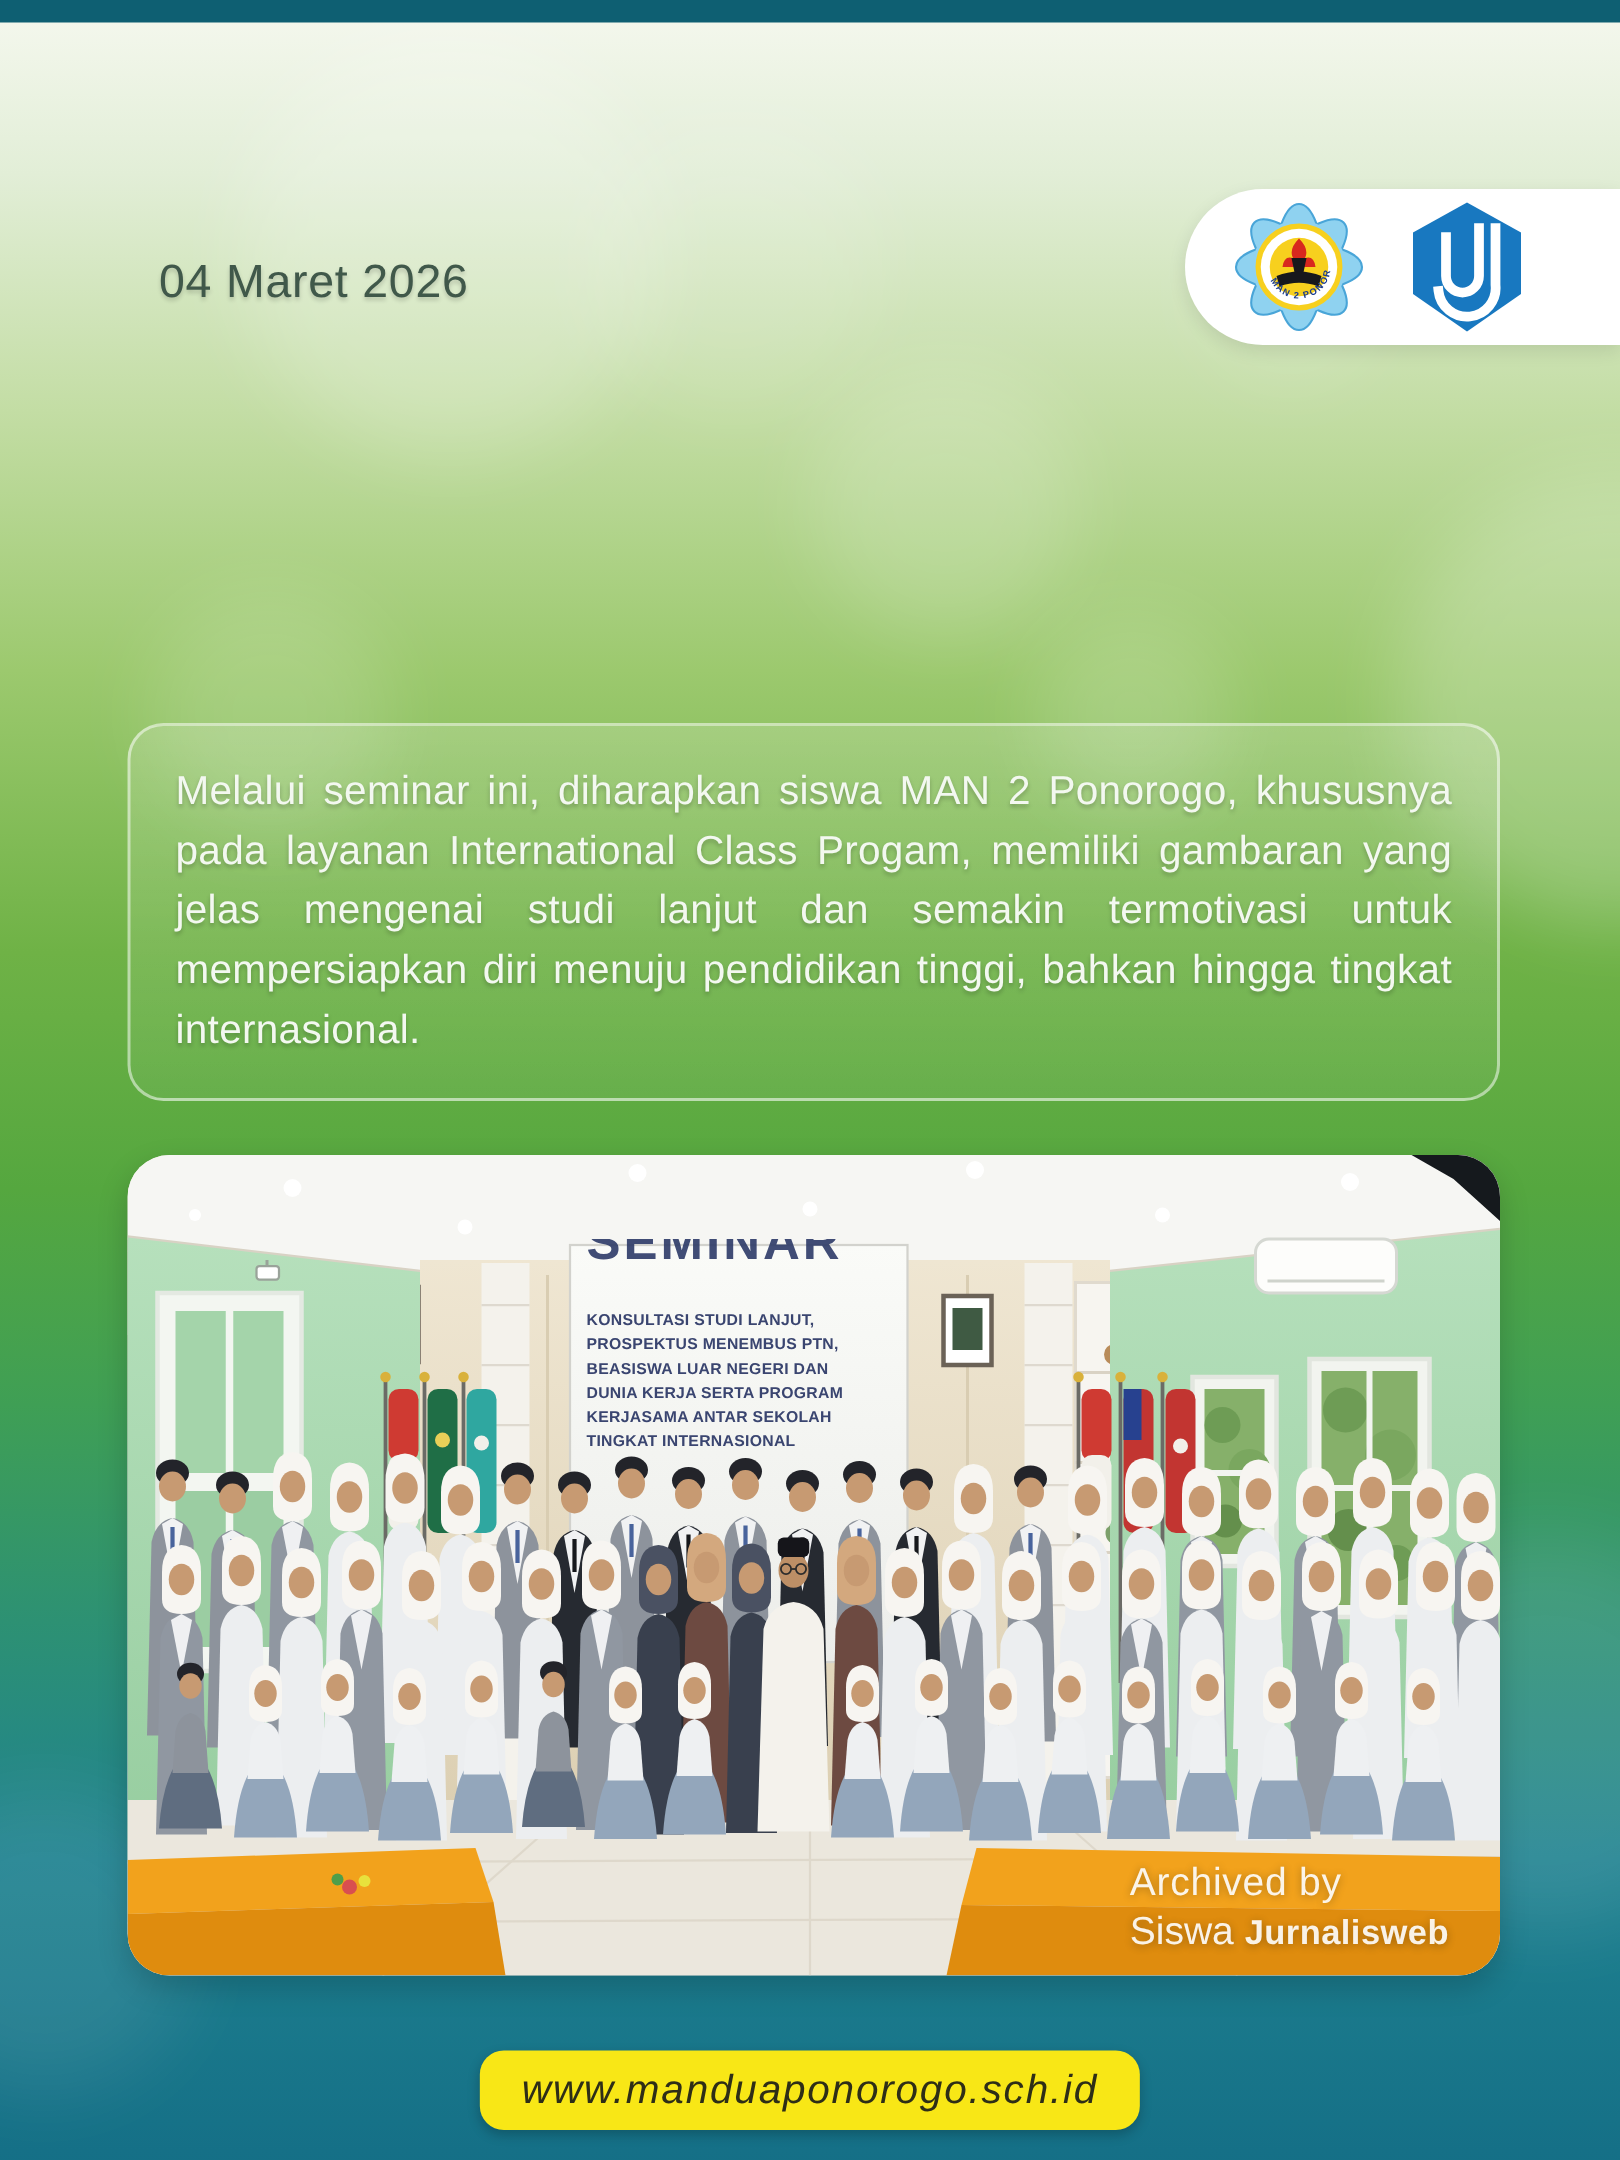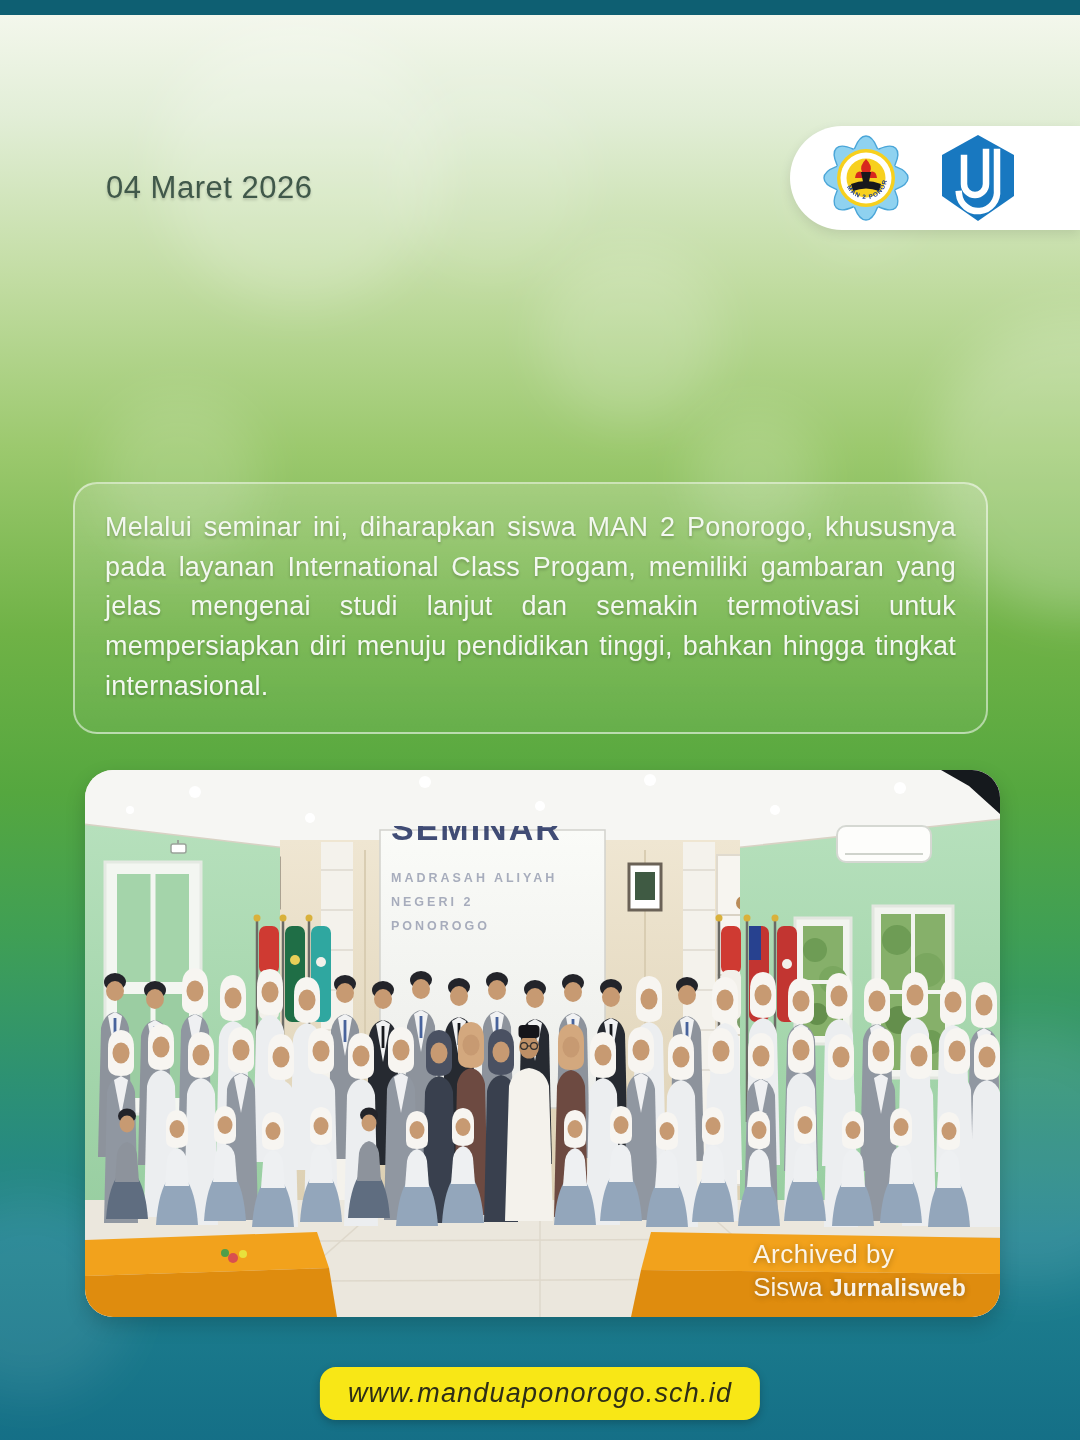--- a/index.html
+++ b/index.html
@@ -33,21 +33,21 @@
   }
   .logopill svg{display:block;}
 
   .title{
     position:absolute;left:88px;top:330px;width:880px;
     font-size:43px;line-height:1.25;font-weight:bold;color:#2e5148;
     letter-spacing:.2px;text-shadow:0 2px 3px rgba(0,0,0,.16);
   }
 
   .quote{
-    position:absolute;left:73px;top:467px;width:915px;box-sizing:border-box;
+    position:absolute;left:85px;top:467px;width:915px;box-sizing:border-box;
     border-radius:24px;border:2px solid rgba(255,255,255,.5);
     background:linear-gradient(180deg,rgba(255,255,255,.17),rgba(255,255,255,.05));
     padding:24px 30px 26px 30px;
   }
   .quote p{
     margin:0;color:#f3f8f0;font-size:27px;line-height:1.47;text-align:justify;
     text-shadow:0 2px 3px rgba(0,0,0,.22);letter-spacing:.2px;
   }
 
   .photo{
@@ -426,24 +426,21 @@
       <g>
         <polygon points="566,462 915,468 915,504 556,500" fill="#f2a21c"></polygon>
         <polygon points="556,500 915,504 915,547 546,547" fill="#df8c0e"></polygon>
       </g>
     </svg>
 
     <div class="screen-text">
       <div class="scr-head-clip">
         <span class="scr-head">SEMINAR</span>
       </div>
-      <div class="scr-sub">
-        <div>MADRASAH ALIYAH NEGERI 2</div>
-        <div>PONOROGO</div>
-      </div>
+      <div class="scr-body">KONSULTASI STUDI LANJUT, PROSPEKTUS MENEMBUS PTN, BEASISWA LUAR NEGERI DAN DUNIA KERJA SERTA PROGRAM KERJASAMA ANTAR SEKOLAH TINGKAT INTERNASIONAL</div>
     </div>
 
     <div class="wm">
       <div class="wm-l1">Archived by</div>
       <div class="wm-l2"><span>Siswa </span><span class="wm-bold">Jurnalisweb</span></div>
     </div>
   </div>
 
   <div class="urlpill">
     <span>www.manduaponorogo.sch.id</span>

